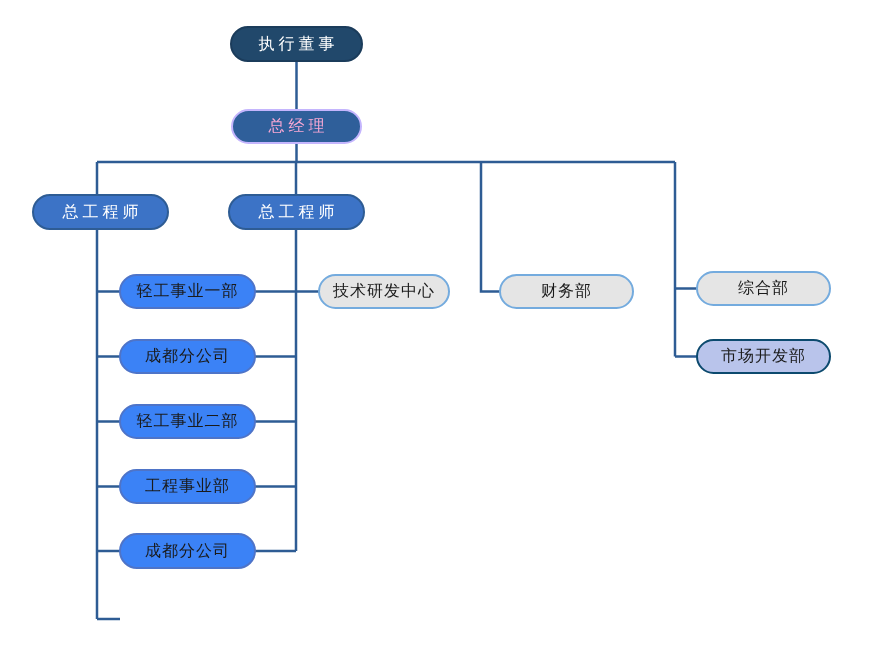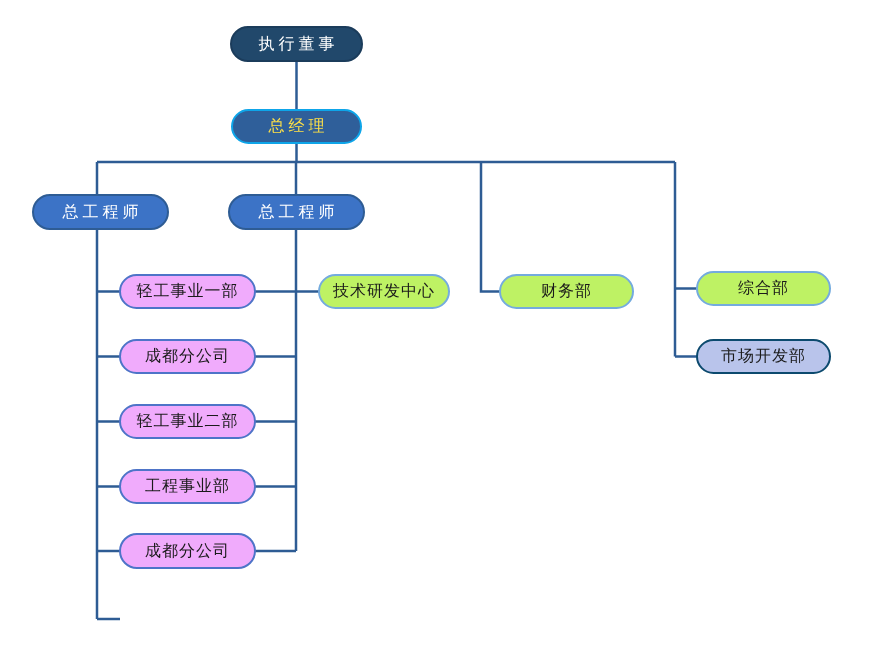--- a/index.html
+++ b/index.html
@@ -36,46 +36,46 @@
   
   .lv1 {
     background: #21486B;
     border: 2px solid #1B3C5B;
     color: #ffffff;
     letter-spacing: 4px;
     text-indent: 4px;
   }
   .lv2 {
     background: #2F5F9A;
-    border: 2px solid #0ea5e9;
-    color: #fde047;
+    border: 2px solid #c4b5fd;
+    color: #f9a8d4;
     letter-spacing: 4px;
     text-indent: 4px;
   }
   .lv3 {
     background: #3C73C6;
     border: 2px solid #2E5C94;
     color: #ffffff;
     letter-spacing: 4px;
     text-indent: 4px;
   }
   .lav {
-    background: #f0abfc;
+    background: #3b82f6;
     border: 2px solid #4E74C8;
     color: #1a1a1a;
     letter-spacing: 1px;
   }
   .lav-soft {
     background: #B9C4EB;
     border: 2px solid #0c4a6e;
     color: #1a1a1a;
     letter-spacing: 1px;
   }
   .sky {
-    background: #bef264;
+    background: #e5e5e5;
     border: 2px solid #74ABDE;
     color: #1a1a1a;
     letter-spacing: 1px;
   }
   
   .n-exec   { left: 230px; top: 26px;  width: 133px; height: 36px; }
   .n-gm     { left: 231px; top: 109px; width: 131px; height: 35px; }
   .n-dgm    { left: 32px;  top: 194px; width: 137px; height: 36px; }
   .n-ce     { left: 228px; top: 194px; width: 137px; height: 36px; }
   .n-fd     { left: 413px; top: 194px; width: 136px; height: 36px; }

